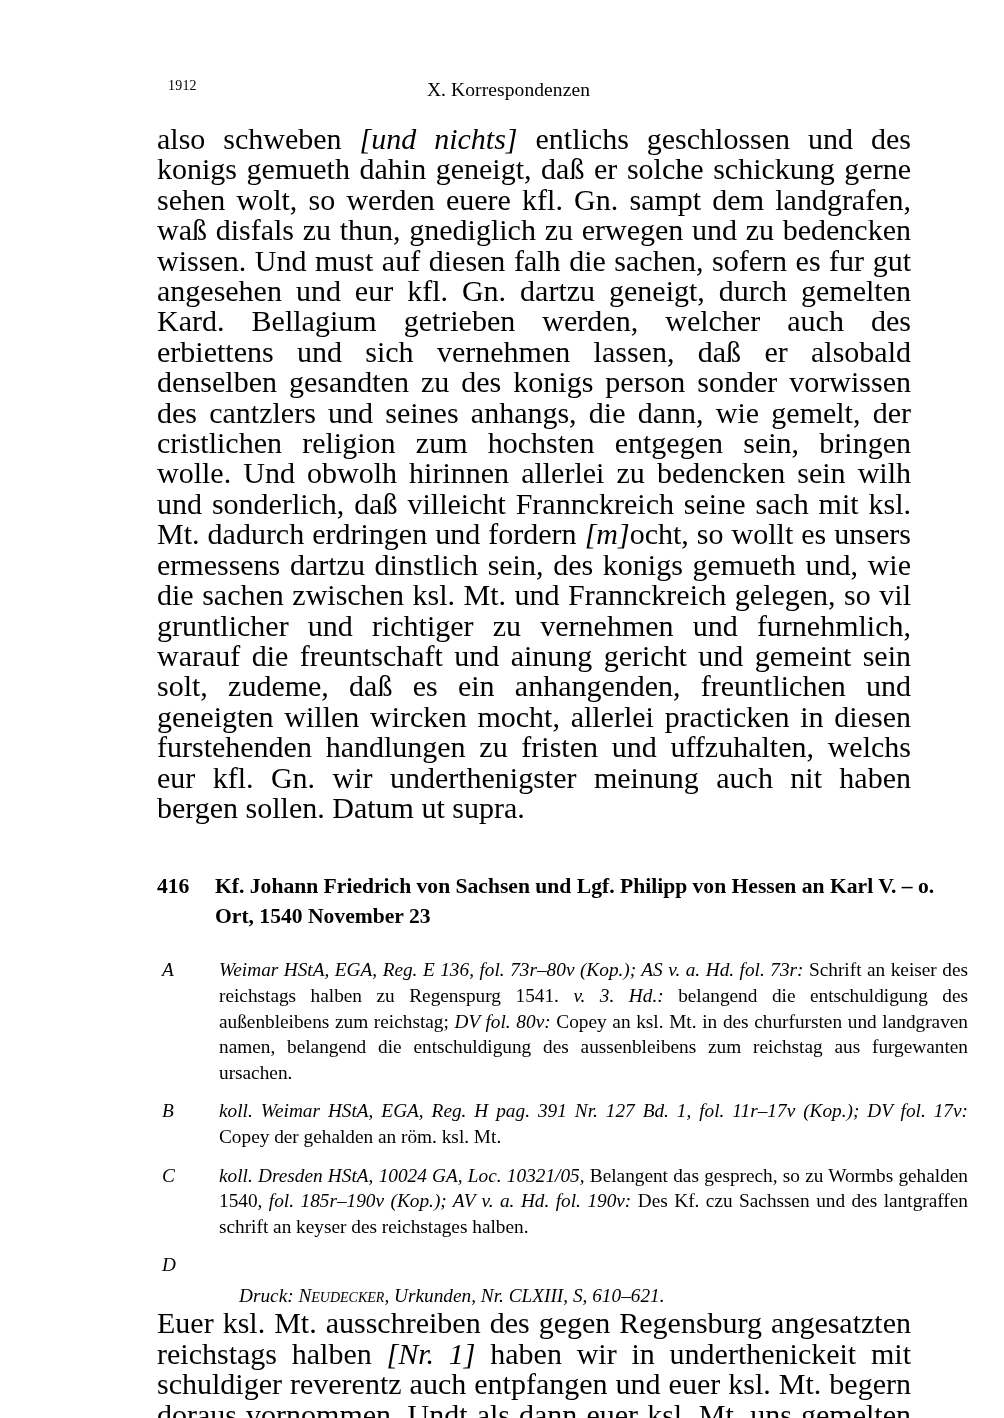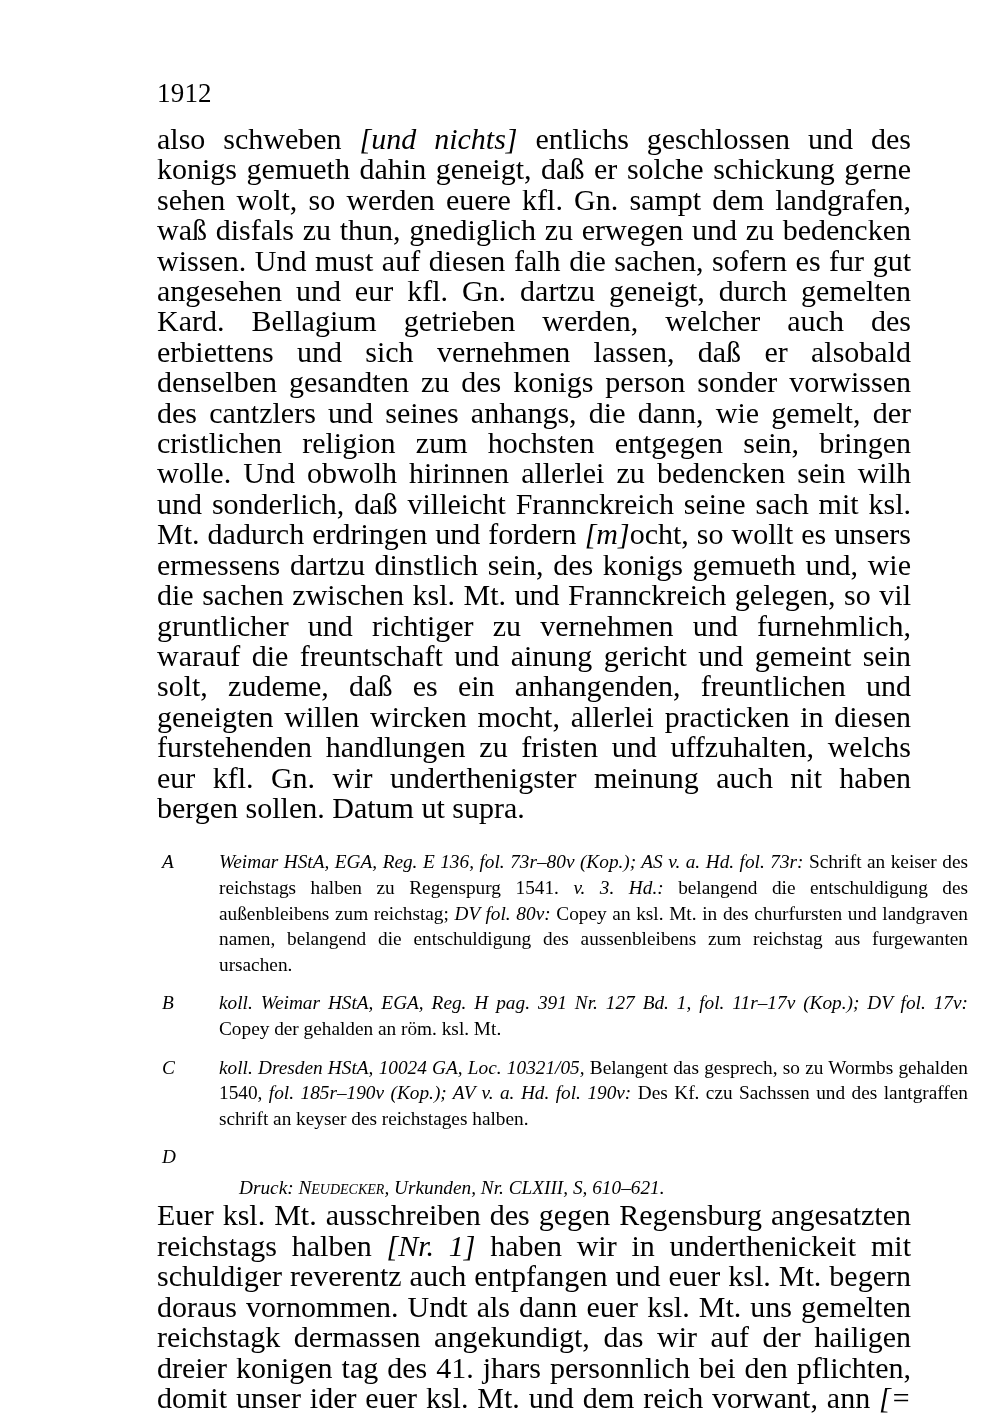--- a/index.html
+++ b/index.html
@@ -26,23 +26,23 @@
   
   .running-head {
     position: absolute;
     left: 157px;
     top: 78px;
     width: 731px;
     height: 26px;
   }
   .folio {
     position: absolute;
-    left: 0;
+    left: 11px;
     top: 0;
-    font-size: 27px;
+    font-size: 14px;
     letter-spacing: 0.2px;
   }
   .head-title {
     position: absolute;
     left: 0;
     top: 1px;
     width: 731px;
     text-align: center;
     font-size: 19.5px;
     letter-spacing: 0.1px;
@@ -131,26 +131,31 @@
     margin-top: 27px;
   }
 </style>
 </head>
 <body>
 
 <div class="page">
 
   <div class="running-head">
     <span class="folio">1912</span>
+    <span class="head-title">X. Korrespondenzen</span>
   </div>
 
   <div class="body-col">
 
     <p class="para last-justify">also schweben <i>[und nichts]</i> entlichs geschlossen und des konigs gemueth dahin geneigt, daß er solche schickung gerne sehen wolt, so werden euere kfl. Gn. sampt dem landgrafen, waß disfals zu thun, gnediglich zu erwegen und zu bedencken wissen. Und must auf diesen falh die sachen, sofern es fur gut angesehen und eur kfl. Gn. dartzu geneigt, durch gemelten Kard. Bellagium getrieben werden, welcher auch des erbiettens und sich vernehmen lassen, daß er alsobald denselben gesandten zu des konigs person sonder vorwissen des cantzlers und seines anhangs, die dann, wie gemelt, der cristlichen religion zum hochsten entgegen sein, bringen wolle. Und obwolh hirinnen allerlei zu bedencken sein wilh und sonderlich, daß villeicht Frannckreich seine sach mit ksl. Mt. dadurch erdringen und fordern <i>[m]</i>ocht, so wollt es unsers ermessens dartzu dinstlich sein, des konigs gemueth und, wie die sachen zwischen ksl. Mt. und Frannckreich gelegen, so vil gruntlicher und richtiger zu vernehmen und furnehmlich, warauf die freuntschaft und ainung gericht und gemeint sein solt, zudeme, daß es ein anhangenden, freuntlichen und geneigten willen wircken mocht, allerlei practicken in diesen furstehenden handlungen zu fristen und uffzuhalten, welchs eur kfl. Gn. wir underthenigster meinung auch nit haben bergen sollen. Datum ut supra.</p>
 
+    <div class="section-heading">
+      <span class="section-number">416</span>
+      <span class="section-title">Kf. Johann Friedrich von Sachsen und Lgf. Philipp von Hessen an Karl V. – o. Ort, 1540 November 23</span>
+    </div>
 
     <div class="apparatus">
 
       <div class="app-entry">
         <span class="app-siglum">A</span><i>Weimar HStA, EGA, Reg. E 136, fol. 73r–80v (Kop.); AS v. a. Hd. fol. 73r:</i> <span>Schrift an keiser des reichstags halben zu Regenspurg 1541.</span> <i>v. 3. Hd.:</i> <span>belangend die entschuldigung des außenbleibens zum reichstag;</span> <i>DV fol. 80v:</i> <span>Copey an ksl. Mt. in des churfursten und landgraven namen, belangend die entschuldigung des aussenbleibens zum reichstag aus furgewanten ursachen.</span>
       </div>
 
       <div class="app-entry">
         <span class="app-siglum">B</span><i>koll. Weimar HStA, EGA, Reg. H pag. 391 Nr. 127 Bd. 1, fol. 11r–17v (Kop.); DV fol. 17v:</i> <span>Copey der gehalden an röm. ksl. Mt.</span>
       </div>

